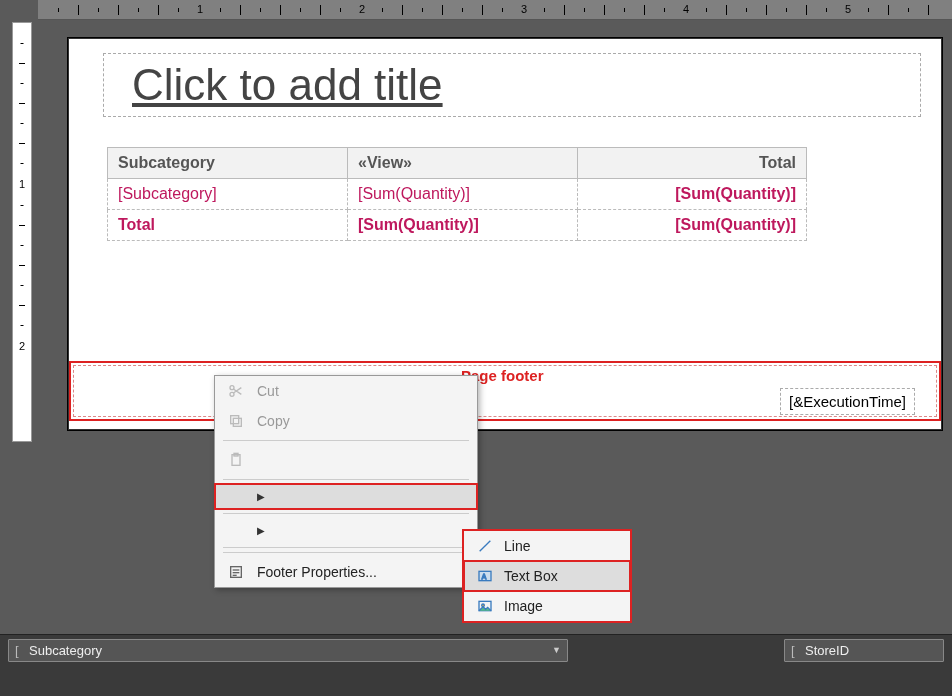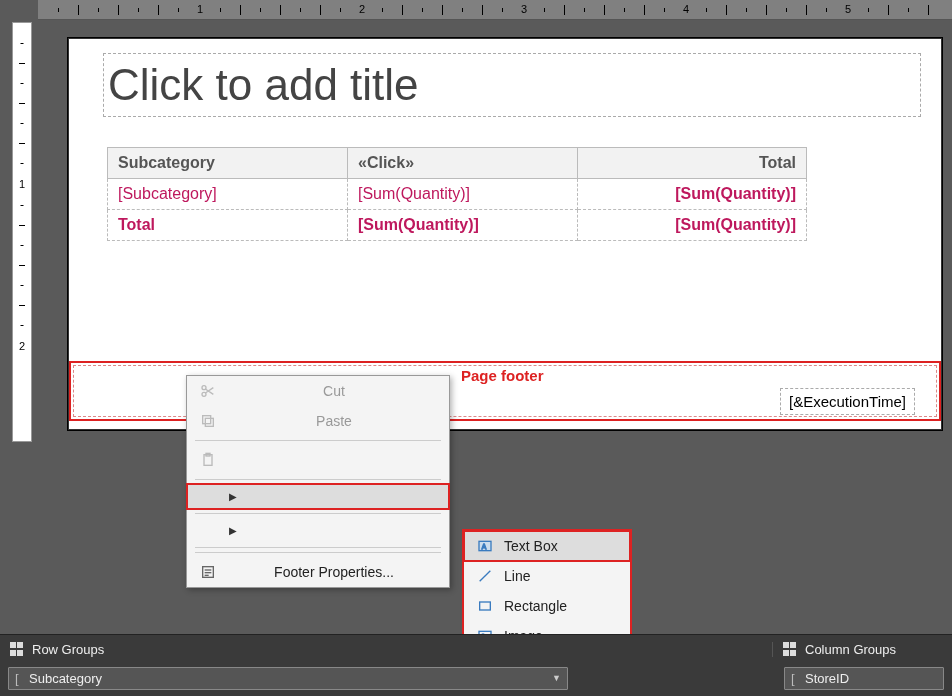--- a/index.html
+++ b/index.html
@@ -76,24 +76,25 @@
     left: 68px;
     right: 10px;
     height: 392px;
     background: #fff;
     border: 1px solid #333;
     box-shadow: 0 0 0 1px #000;
   }
   .title-placeholder {
     margin: 14px 20px 8px 34px;
     border: 1px dashed #aaa;
-    padding: 6px 4px;
+    padding: 6px 28px;
     font-size: 44px;
     font-weight: 300;
     color: #444;
+    text-decoration: underline;
   }
   .data-table {
     margin: 30px 20px 0 38px;
     border-collapse: collapse;
     width: 700px;
   }
   .data-table td {
     border: 1px solid #bbb;
     border-style: dashed;
     padding: 6px 10px;
@@ -139,27 +140,26 @@
   .footer-dash {
     position: absolute;
     top: 2px; left: 2px; right: 2px; bottom: 2px;
     border: 1px dashed #d88;
     pointer-events: none;
   }
   
   .context-menu {
     position: absolute;
     top: 375px;
-    left: 186px;
+    left: 214px;
     width: 264px;
     background: #f4f4f4;
     border: 1px solid #999;
     box-shadow: 2px 2px 6px rgba(0,0,0,0.3);
     font-size: 14px;
-    text-align: center;
   }
   .context-menu .item {
     display: flex;
     align-items: center;
     padding: 7px 10px;
     color: #222;
     position: relative;
   }
   .context-menu .item.disabled { color: #999; }
   .context-menu .item .icon {
@@ -350,21 +350,21 @@
   <span class="vnum" style="top:317px">2</span>
 </div>
 
 <div class="design-surface">
   <div class="title-placeholder">Click to add title</div>
 
   <table class="data-table">
     <tbody>
         <tr class="hdr">
       <td style="width:240px">Subcategory</td>
-      <td style="width:230px">«Click»</td>
+      <td style="width:230px">«View»</td>
       <td class="right">Total</td>
     </tr>
     <tr>
       <td>[Subcategory]</td>
       <td>[Sum(Quantity)]</td>
       <td class="bold right">[Sum(Quantity)]</td>
     </tr>
     <tr>
       <td class="bold">Total</td>
       <td class="bold">[Sum(Quantity)]</td>
@@ -391,21 +391,21 @@
     </span>
     <span class="lbl">Cut</span>
   </div>
   <div class="item disabled">
     <span class="icon">
       <svg class="ico" viewBox="0 0 24 24" fill="none" stroke="#bbb" stroke-width="2">
           <rect x="8" y="8" width="12" height="12"></rect>
           <rect x="4" y="4" width="12" height="12"></rect>
         </svg>
     </span>
-    <span class="lbl">Paste</span>
+    <span class="lbl">Copy</span>
   </div>
   <div class="sep"></div>
   <div class="item disabled">
     <span class="icon">
       <svg class="ico" viewBox="0 0 24 24" fill="none" stroke="#bbb" stroke-width="2">
           <rect x="6" y="4" width="12" height="16"></rect>
           <rect x="9" y="2" width="6" height="4"></rect>
         </svg>
     </span>
   </div>
@@ -428,78 +428,50 @@
           <line x1="7" y1="9" x2="17" y2="9"></line>
           <line x1="7" y1="13" x2="17" y2="13"></line>
           <line x1="7" y1="17" x2="13" y2="17"></line>
         </svg>
     </span>
     <span class="lbl">Footer Properties...</span>
   </div>
 </div>
 
 <div class="submenu">
+  <div class="item">
+    <span class="icon">
+      <svg class="ico" viewBox="0 0 24 24" stroke="#3a7bbf" stroke-width="2">
+          <line x1="4" y1="20" x2="20" y2="4"></line>
+        </svg>
+    </span>
+    <span>Line</span>
+  </div>
   <div class="item highlight">
     <span class="icon">
       <svg class="ico" viewBox="0 0 24 24" fill="none" stroke="#3a7bbf" stroke-width="2">
           <rect x="3" y="5" width="18" height="14" fill="#cde"></rect>
           <text x="7" y="16" font-size="10" fill="#357">A</text>
         </svg>
     </span>
     <span>Text Box</span>
-  </div>
-  <div class="item">
-    <span class="icon">
-      <svg class="ico" viewBox="0 0 24 24" stroke="#3a7bbf" stroke-width="2">
-          <line x1="4" y1="20" x2="20" y2="4"></line>
-        </svg>
-    </span>
-    <span>Line</span>
-  </div>
-  <div class="item">
-    <span class="icon">
-      <svg class="ico" viewBox="0 0 24 24" fill="none" stroke="#3a7bbf" stroke-width="2">
-          <rect x="4" y="6" width="16" height="12"></rect>
-        </svg>
-    </span>
-    <span>Rectangle</span>
   </div>
   <div class="item">
     <span class="icon">
       <svg class="ico" viewBox="0 0 24 24" fill="none" stroke="#3a7bbf" stroke-width="2">
           <rect x="3" y="5" width="18" height="14"></rect>
           <circle cx="9" cy="11" r="2" fill="#fb3"></circle>
           <path d="M3 19l6-6 4 4 3-3 5 5" fill="#5b8"></path>
         </svg>
     </span>
     <span>Image</span>
   </div>
 </div>
 
 <div class="groups-panel">
-  <div class="hdr-row">
-    <div class="row-groups-hdr">
-      <span class="grid-icon">
-          <span></span>
-          <span></span>
-          <span></span>
-          <span></span>
-        </span>
-      <span>Row Groups</span>
-    </div>
-    <div class="col-groups-hdr">
-      <span class="grid-icon">
-          <span></span>
-          <span></span>
-          <span></span>
-          <span></span>
-        </span>
-      <span>Column Groups</span>
-    </div>
-  </div>
   <div class="items-row">
     <div class="group-pill row-pill">
       <span class="bracket">[</span>
       <span>Subcategory</span>
       <span class="caret">▼</span>
     </div>
     <div class="group-pill col-pill">
       <span class="bracket">[</span>
       <span>StoreID</span>
     </div>

